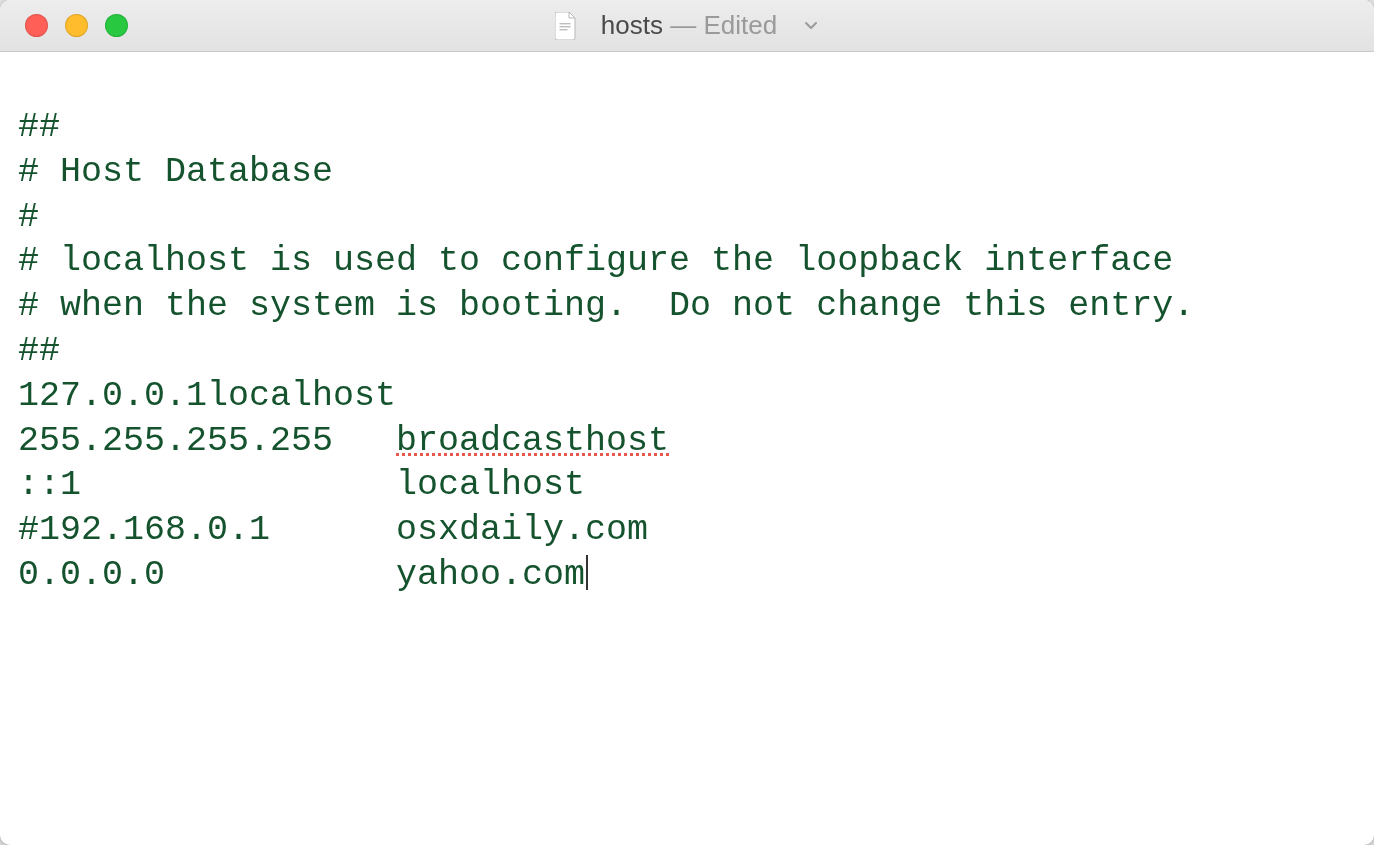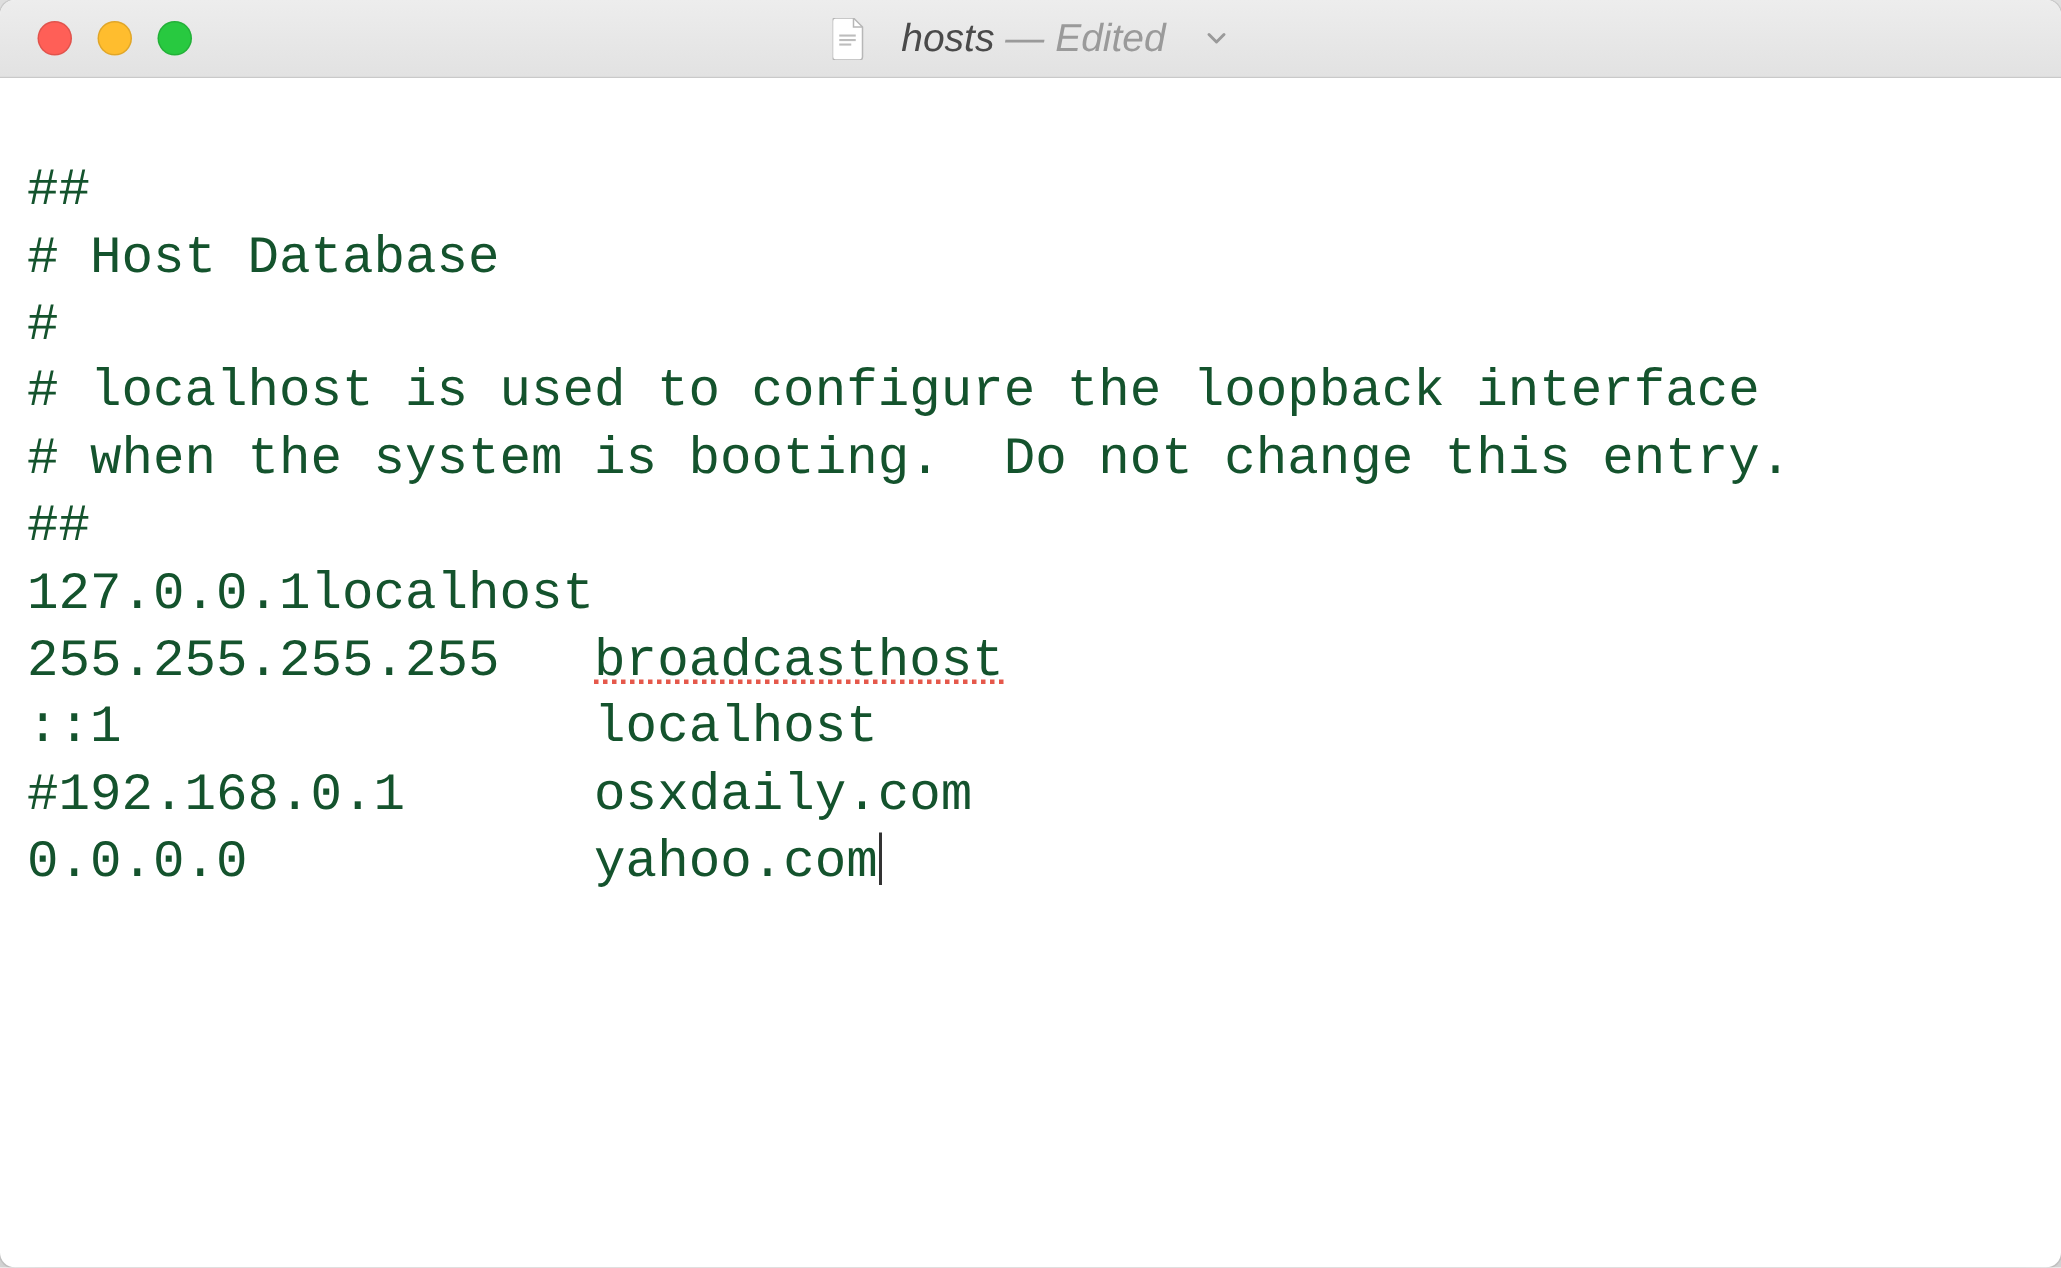--- a/index.html
+++ b/index.html
@@ -48,21 +48,20 @@
     .title-center {
       position: absolute;
       left: 0; right: 0;
       display: flex;
       align-items: center;
       justify-content: center;
       gap: 24px;
       pointer-events: none;
       font-size: 26px;
       color: #555;
-      font-style: italic;
     }
     .doc-icon {
       width: 22px;
       height: 28px;
       position: relative;
       display: inline-block;
     }
     .doc-icon svg { display:block; }
     .title-filename { color: #4a4a4a; font-weight: 400; }
     .title-status { color: #9a9a9a; font-weight: 400; }

